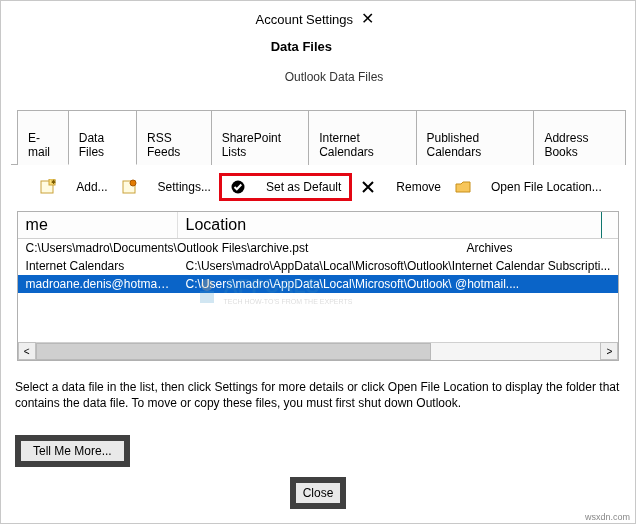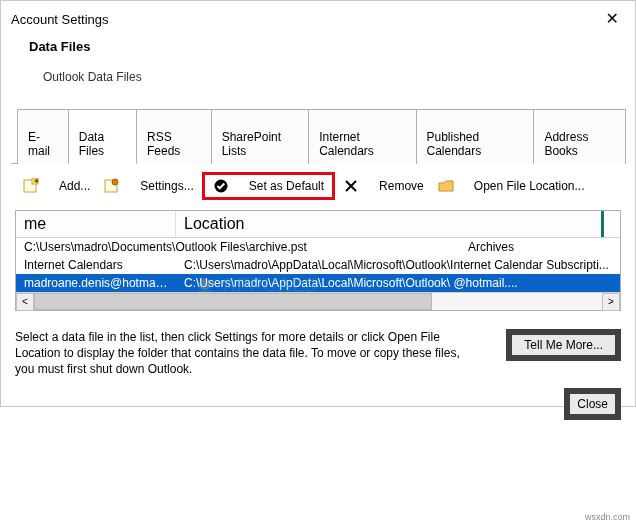--- a/index.html
+++ b/index.html
@@ -8,25 +8,26 @@
   font-family: "Segoe UI", Tahoma, sans-serif;
   font-size: 12px;
   background: #fff;
   color: #000;
   width: 636px;
   height: 524px;
   overflow: hidden;
 }
 .dialog {
   width: 636px;
-  height: 407px;
+  height: 524px;
   border: 1px solid #c8c8c8;
   background: #fff;
   display: flex;
   flex-direction: column;
+  align-items: center;
 }
 .titlebar {
   display: flex;
   align-items: center;
   padding: 6px 8px 2px 10px;
   font-size: 13px;
 }
 .titlebar .spacer { flex: 1; }
 .close-x {
   font-size: 16px;
@@ -97,21 +98,21 @@
 .thead {
   display:flex;
   border-bottom: 1px solid #d0d0d0;
   background:#fdfdfd;
 }
 .th {
   padding: 4px 8px;
   font-size: 16px;
 }
 .th.col-name { width:160px; border-right:1px solid #e0e0e0;}
-.th.col-loc { flex:1; border-right:3px solid #0f766e;}
+.th.col-loc { flex:1; border-right:1px solid #0f766e;}
 .th.col-end { width:10px;}
 .tbody { flex:1; overflow:hidden; position:relative;}
 .tr { display:flex; padding: 1px 0; }
 .td { padding: 1px 8px; white-space:nowrap; overflow:hidden; text-overflow:ellipsis; }
 .td.col-name { width:160px; }
 .td.col-loc { flex:1; }
 .tr.selected { background:#0a64c8; color:#fff; }
 .tr.selected .td { color:#fff; }
 .watermark {
   position:absolute;
@@ -143,20 +144,21 @@
 .hscroll .thumb {
   position:absolute; left:0; top:0; width:70%; height:100%;
   background:#cfcfcf; border:1px solid #b8b8b8;
 }
 
 .info-row {
   display:flex;
   gap:24px;
   padding: 18px 14px 0 14px;
   align-items:flex-start;
+  flex-direction:column;
 }
 .info-text { flex:1; line-height:1.35; }
 .btn {
   border:6px solid #404040;
   background:#e9e9e9;
   padding: 3px 12px;
   cursor:pointer;
   font-size:12px;
 }
 

